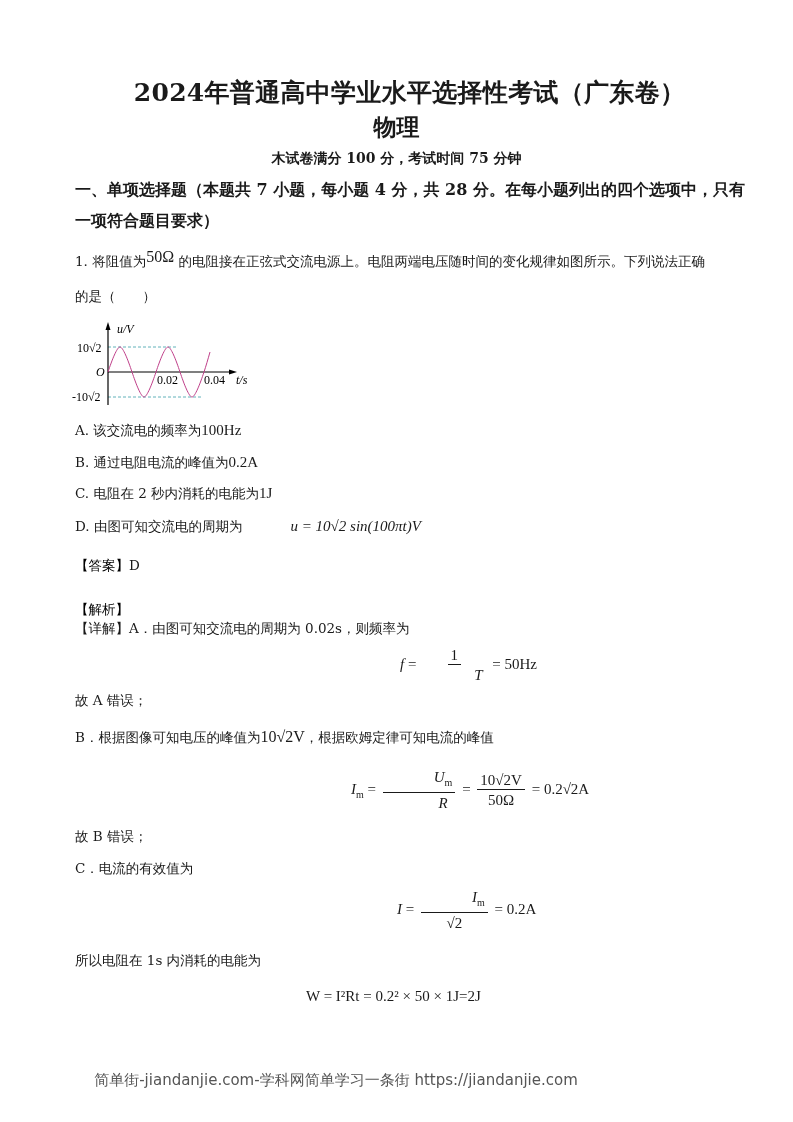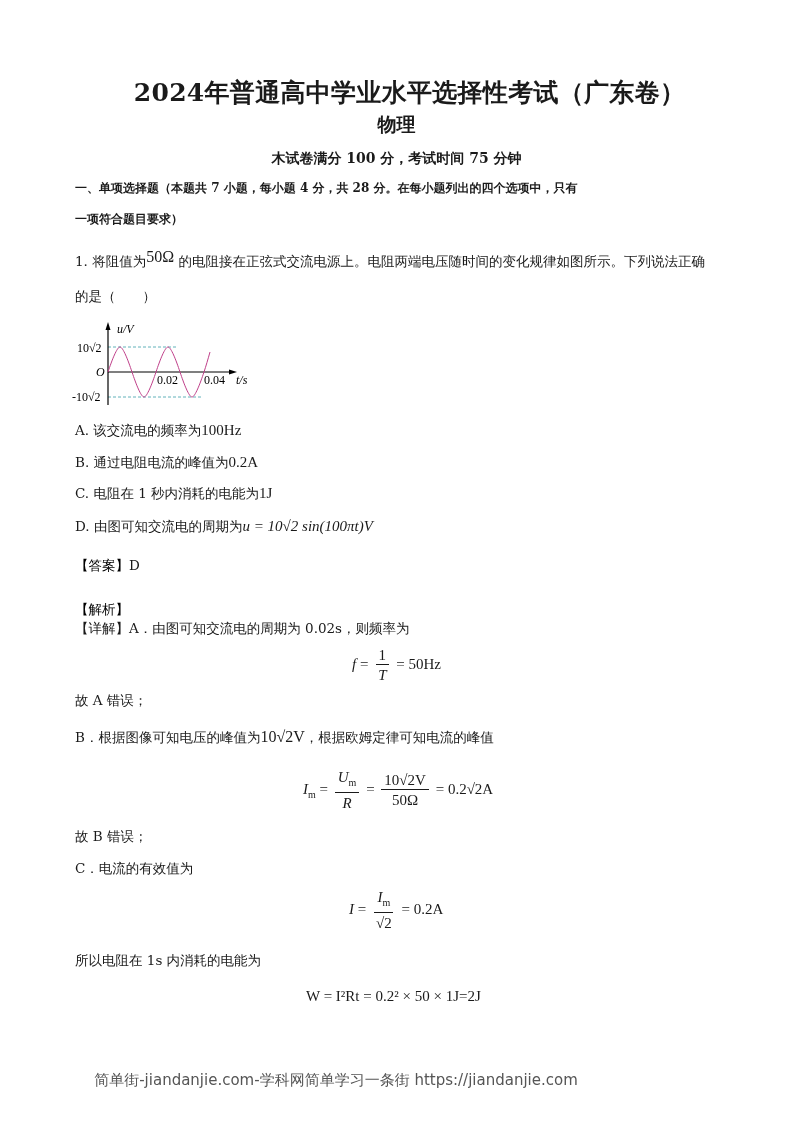--- a/index.html
+++ b/index.html
@@ -1,26 +1,26 @@
 <!DOCTYPE html>
 <html><head>
 <meta charset="utf-8">
 <style>
   html, body { margin:0; padding:0; background:#ffffff; }
   body { width:793px; height:1122px; position:relative; overflow:hidden;
          font-family:"DejaVu Serif","Liberation Serif",serif; color:#1a1a1a; }
   .abs { position:absolute; white-space:nowrap; }
   .title { left:0; width:793px; text-align:center; font-weight:bold; }
   .t1 { top:76px; font-size:25px; letter-spacing:0.3px;margin-left:13px; }
-  .t2 { top:112px; font-size:19px; }
+  .t2 { top:112px; font-size:23px; }
   .t3 { top:150px; font-size:14px; }
-  .sec { left:75px; font-size:12px; font-weight:bold; }
+  .sec { left:75px; font-size:16px; font-weight:bold; }
   .body { font-size:13.5px; }
   .math { font-family:"Liberation Serif","DejaVu Serif",serif; font-size:15px; }
-  .ital { font-style:italic; }
+  .ital { font-style:italic;margin-left:48px; }
   .blue { color:#000000; }
   .frac { display:inline-flex; flex-direction:column; align-items:center; vertical-align:middle; margin:0 3px; }
   .frac .num { border-bottom:1px solid #1a1a1a; padding:0 3px; line-height:18px; }
   .frac .den { padding:0 3px; line-height:20px; }
   sub, sup { font-size:10px; }
   .footer { top:1071px; left:0; width:672px; text-align:center;
             font-family:"DejaVu Sans","Liberation Sans",sans-serif; font-size:15px; color:#555; }
   .eq { left:0; width:793px; text-align:center; }
 </style>
 </head>
@@ -64,21 +64,21 @@
 <div class="abs body" style="top:422px; left:75px;">
   <span>A.</span>
   <span>该交流电的频率为</span><span class="math">100Hz</span>
 </div>
 <div class="abs body" style="top:454px; left:75px;">
   <span>B.</span>
   <span>通过电阻电流的峰值为</span><span class="math">0.2A</span>
 </div>
 <div class="abs body" style="top:485px; left:75px;">
   <span>C.</span>
-  <span>电阻在 1 秒内消耗的电能为</span><span class="math">1J</span>
+  <span>电阻在 2 秒内消耗的电能为</span><span class="math">1J</span>
 </div>
 <div class="abs body" style="top:518px; left:75px;">
   <span>D.</span>
   <span>由图可知交流电的周期为</span><span class="math ital">u = 10√2 sin(100πt)V</span>
 </div>
 
 <div class="abs body" style="top:557px; left:75px;">
   <span class="blue">【答案】</span><span>D</span>
 </div>
 <div class="abs body blue" style="top:588px; left:75px;margin-top:13px;">【解析】</div>

